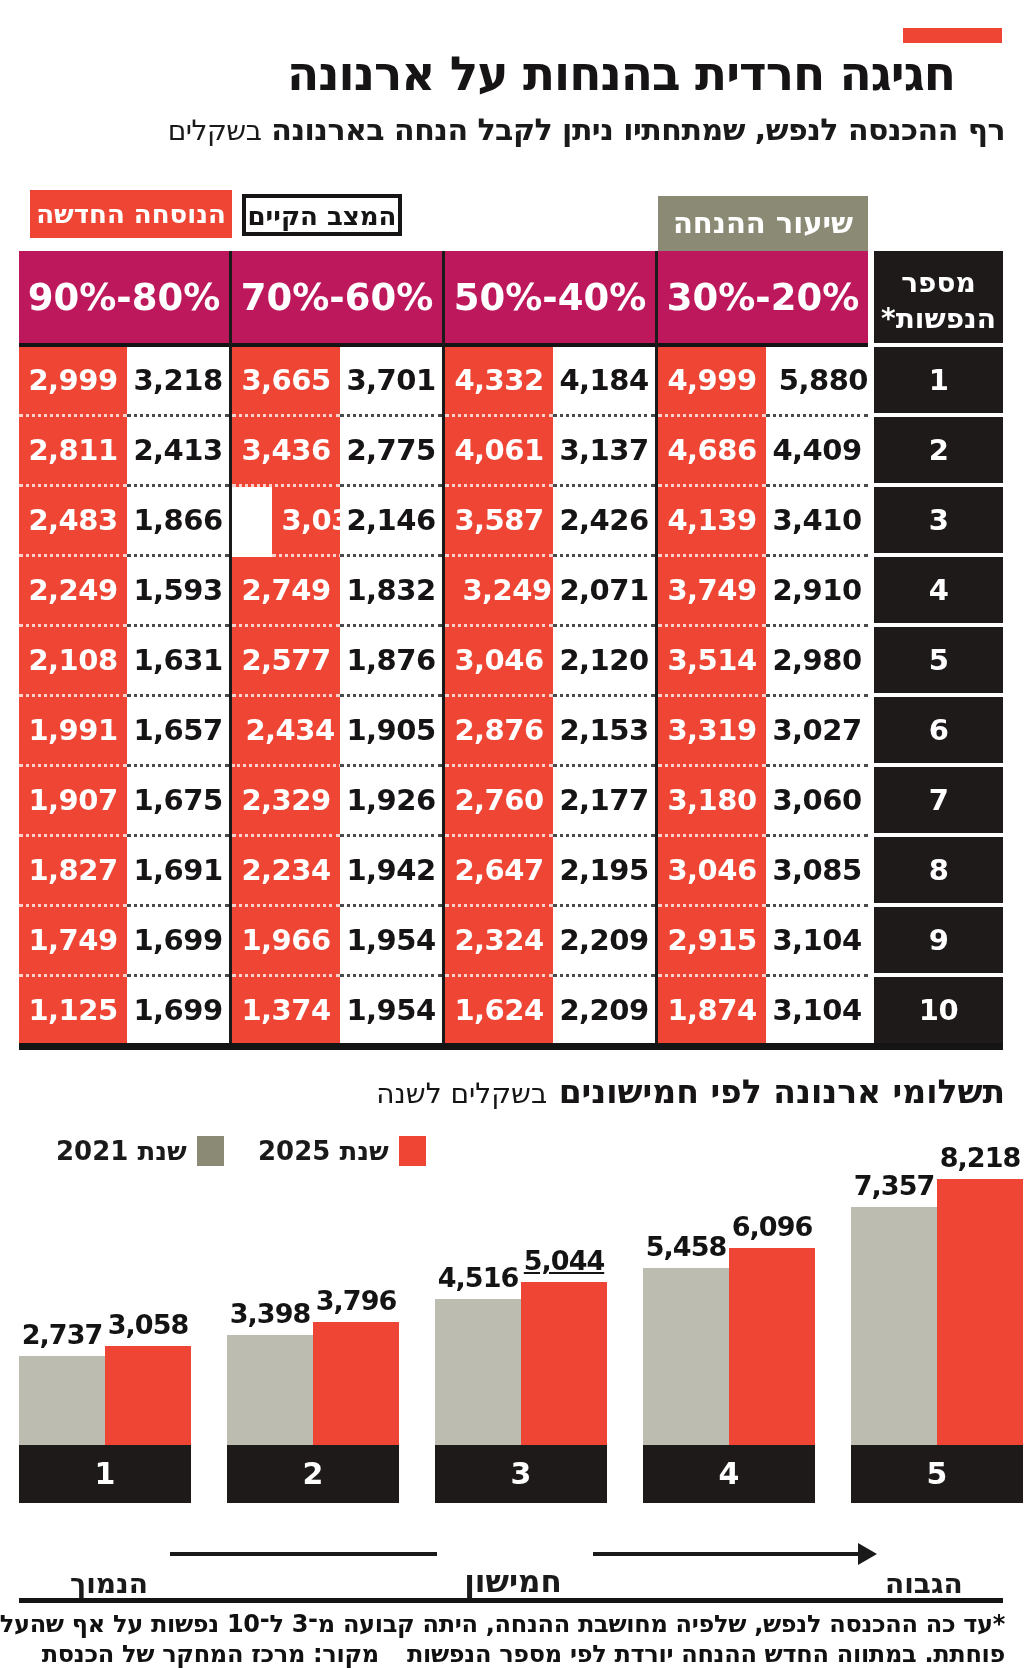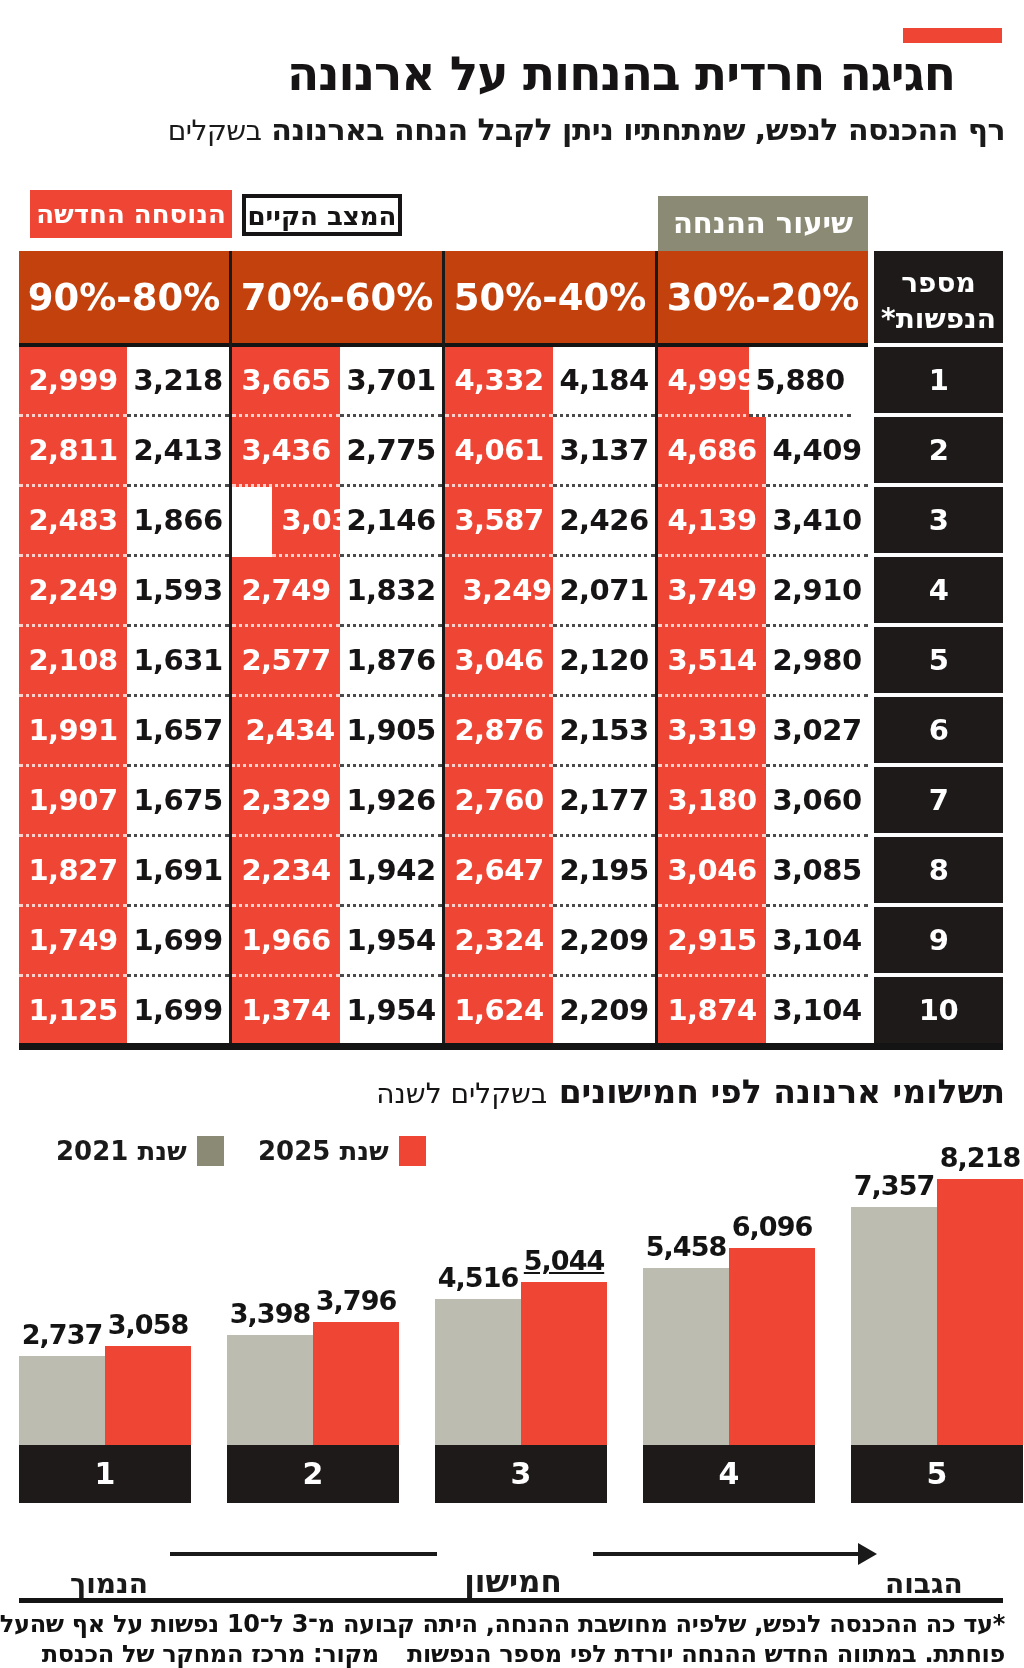--- a/index.html
+++ b/index.html
@@ -12,21 +12,21 @@
   .topmark{background:#ee4534;}
   .title{font-size:47px;font-weight:800;direction:rtl;white-space:nowrap;letter-spacing:-1px;color:#161414;}
   .subtitle{font-size:30px;font-weight:700;direction:rtl;white-space:nowrap;letter-spacing:-0.5px;color:#1a1a1a;}
   .subtitle .unit{font-weight:400;font-size:28px;}
   
   .chip{font-size:26px;font-weight:700;text-align:center;direction:rtl;}
   .chip-new{background:#ee4534;color:#fff;line-height:48px;}
   .chip-cur{background:#fff;color:#161414;border:4px solid #161414;line-height:36px;}
   
   .tab{background:#8a8a75;color:#fff;font-size:29px;font-weight:700;text-align:center;line-height:55px;direction:rtl;}
-  .hblock{top:251px;height:92px;background:#c2410c;color:#fff;font-size:37px;font-weight:700;
+  .hblock{top:251px;height:92px;background:#be185d;color:#fff;font-size:37px;font-weight:700;
           text-align:center;line-height:94px;direction:ltr;border-bottom:4px solid #141414;box-sizing:content-box;position:absolute;}
   .hpersons{background:#1e1a1a;color:#fff;font-size:28px;font-weight:700;text-align:center;
             direction:rtl;line-height:1.3;padding-top:14px;border-bottom:4px solid #fff;box-sizing:content-box;}
   .vdiv{background:#1a1a1a;}
   .cell{position:absolute;box-sizing:border-box;font-size:29px;font-weight:700;text-align:center;
         line-height:67px;direction:ltr;letter-spacing:-0.5px;}
   .cell-new{background:#ee4534;color:#fff;border-bottom:3px dotted rgba(255,255,255,.75);}
   .cell-cur{background:#fff;color:#161414;border-bottom:3px dotted #4a4a4a;}
   .cell-per{background:#1e1a1a;color:#fff;border-bottom:4px solid #fff;line-height:66px;}
   .tbottom{background:#141414;}
@@ -84,21 +84,21 @@
       <div class="abs vdiv" style="left: 229px; top: 251px; width: 3px; height: 792px;"></div>
       <div class="abs vdiv" style="left: 442px; top: 251px; width: 3px; height: 792px;"></div>
       <div class="abs vdiv" style="left: 655px; top: 251px; width: 3px; height: 792px;"></div>
       <div class="cell cell-new" style="left: 19px; top: 347px; width: 108px; height: 70px;">2,999</div>
       <div class="cell cell-cur" style="left: 127px; top: 347px; width: 102px; height: 70px;">3,218</div>
       <div class="cell cell-new" style="left: 232px; top: 347px; width: 108px; height: 70px;">3,665</div>
       <div class="cell cell-cur" style="left: 340px; top: 347px; width: 102px; height: 70px;">3,701</div>
       <div class="cell cell-new" style="left: 445px; top: 347px; width: 108px; height: 70px;">4,332</div>
       <div class="cell cell-cur" style="left: 553px; top: 347px; width: 102px; height: 70px;">4,184</div>
       <div class="cell cell-new" style="left: 658px; top: 347px; width: 108px; height: 70px;">4,999</div>
-      <div class="cell cell-cur" style="left: 749px; top: 347px; width: 102px; height: 70px;">5,880</div>
+      <div class="cell cell-cur" style="left: 766px; top: 347px; width: 102px; height: 70px; text-align: right;">5,880</div>
       <div class="cell cell-per" style="left: 874px; top: 347px; width: 129px; height: 70px;">1</div>
       <div class="cell cell-new" style="left: 19px; top: 417px; width: 108px; height: 70px;">2,811</div>
       <div class="cell cell-cur" style="left: 127px; top: 417px; width: 102px; height: 70px;">2,413</div>
       <div class="cell cell-new" style="left: 232px; top: 417px; width: 108px; height: 70px;">3,436</div>
       <div class="cell cell-cur" style="left: 340px; top: 417px; width: 102px; height: 70px;">2,775</div>
       <div class="cell cell-new" style="left: 445px; top: 417px; width: 108px; height: 70px;">4,061</div>
       <div class="cell cell-cur" style="left: 553px; top: 417px; width: 102px; height: 70px;">3,137</div>
       <div class="cell cell-new" style="left: 658px; top: 417px; width: 108px; height: 70px;">4,686</div>
       <div class="cell cell-cur" style="left: 766px; top: 417px; width: 102px; height: 70px;">4,409</div>
       <div class="cell cell-per" style="left: 874px; top: 417px; width: 129px; height: 70px;">2</div>

